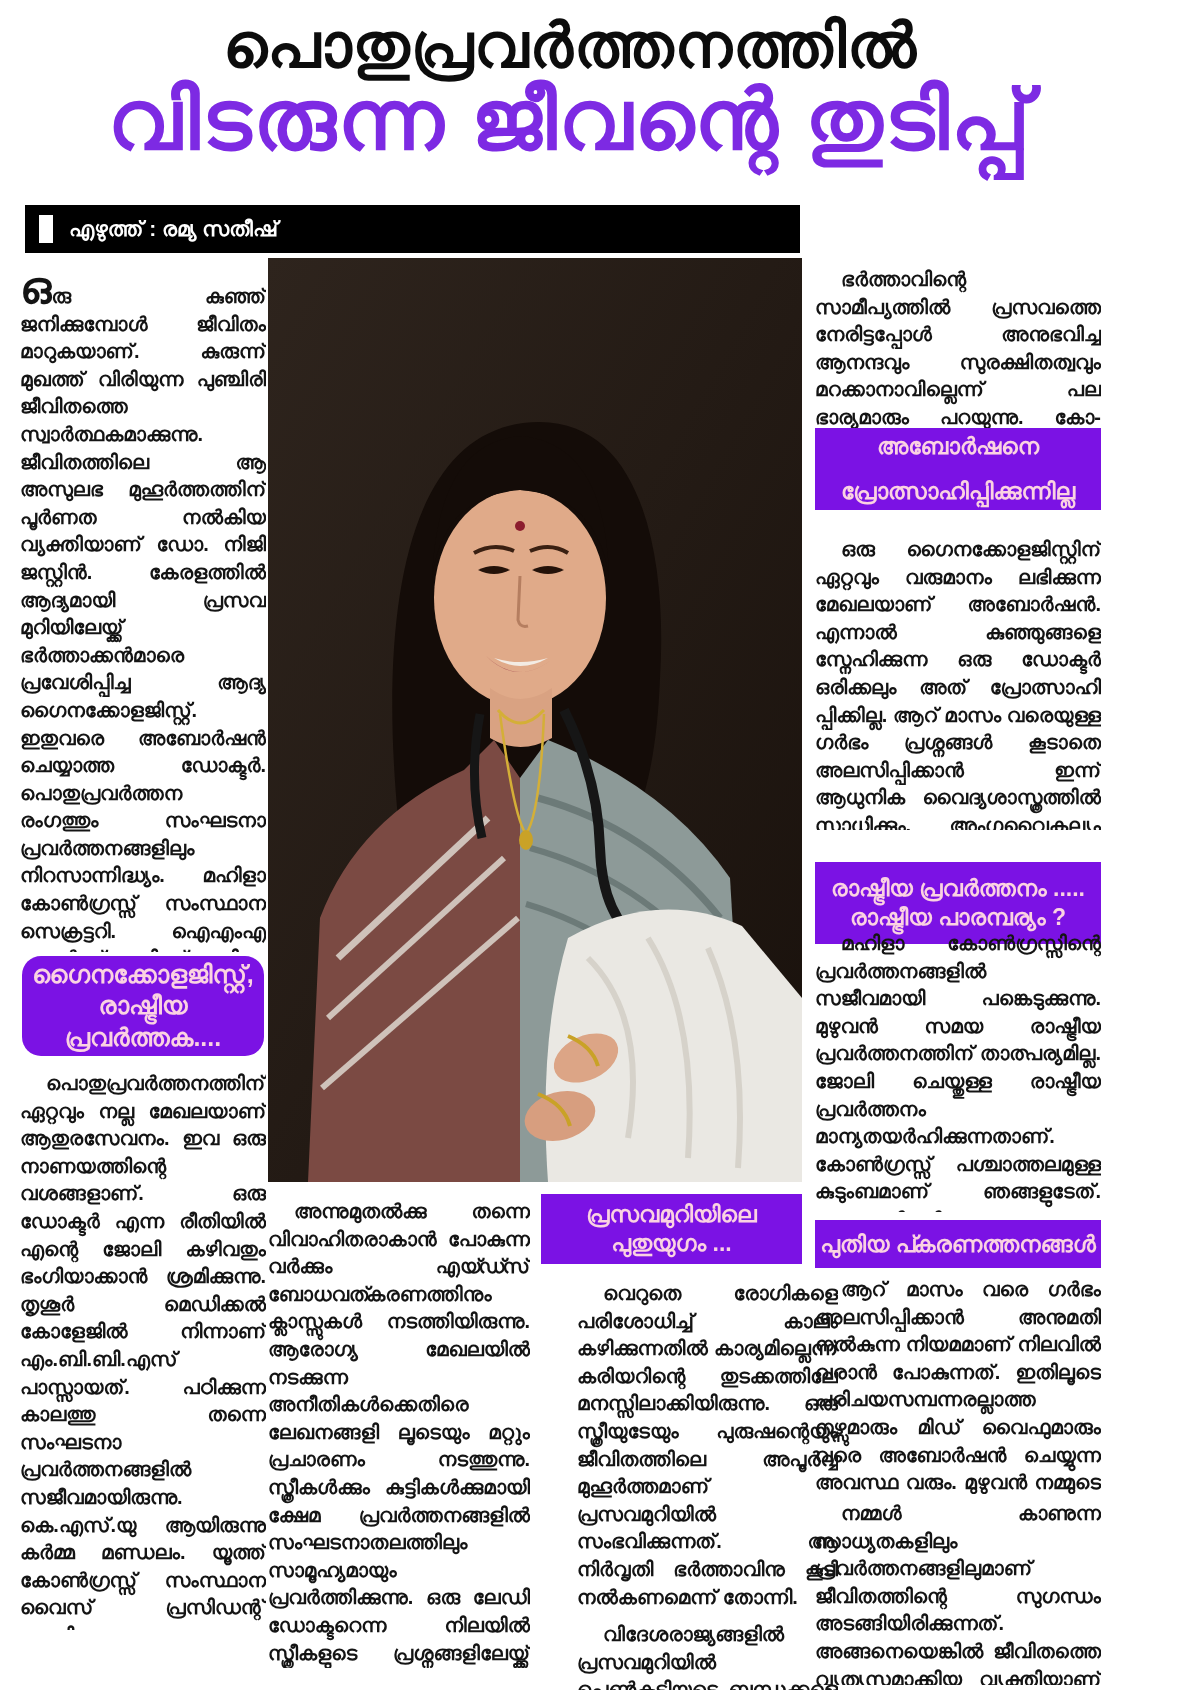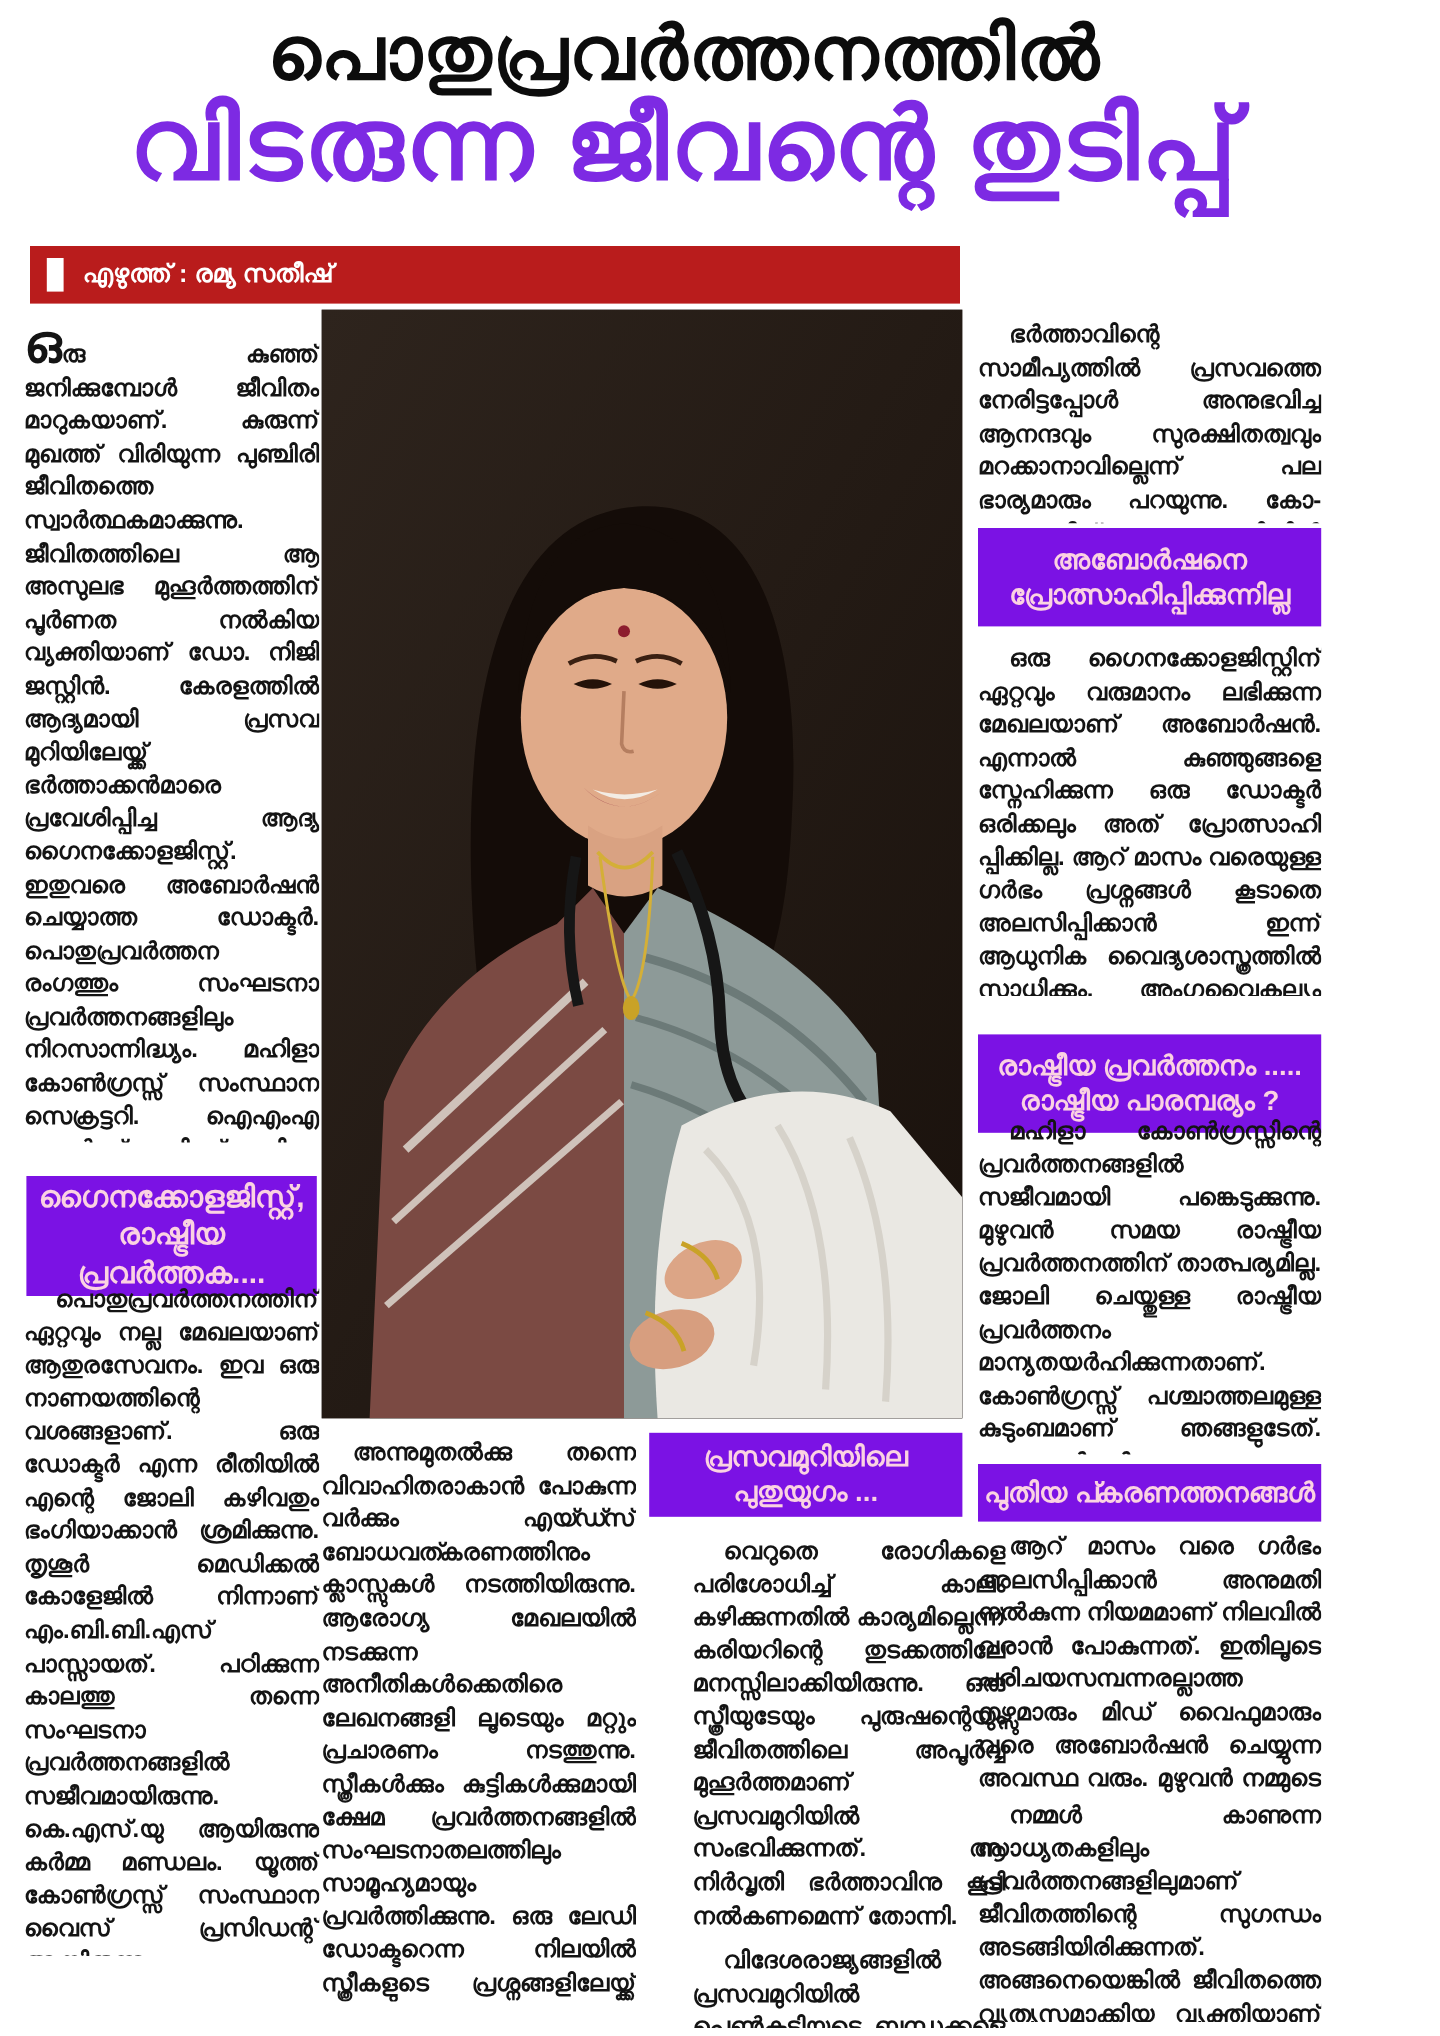--- a/index.html
+++ b/index.html
@@ -10,21 +10,21 @@
   .title-black {
     position:absolute; top:10px; left:0; width:1140px; text-align:center;
     font-size:62px; font-weight:bold; color:#0c0c0c; letter-spacing:1px;
   }
   .title-purple {
     position:absolute; top:72px; left:0; width:1140px; text-align:center;
     font-size:84px; font-weight:bold; color:#7d2ae3; letter-spacing:2px;
   }
   .byline-bar {
     position:absolute; left:25px; top:205px; width:775px; height:48px;
-    background:#b91c1c; display:flex; align-items:center;
+    background:#000000; display:flex; align-items:center;
   }
   .byline-square { width:14px; height:28px; background:#ffffff; margin:0 16px 0 14px; }
   .byline-text { color:#ffffff; font-size:21px; font-weight:bold; }
 
   .para {
     position:absolute; font-size:20px; line-height:1.38; text-align:justify;
     color:#141414; font-weight:bold; overflow:hidden;
   }
   .para p { margin:0 0 10px 0; text-indent:26px; }
   .para p:last-child { margin-bottom:0; }
@@ -119,21 +119,21 @@
       <ellipse cx="292" cy="858" rx="36" ry="24" fill="#d79e7f" transform="rotate(-15 292 858)"></ellipse>
       <path d="M300,778 q24,10 30,30" stroke="#c9a227" stroke-width="4" fill="none"></path>
       <path d="M270,836 q26,10 32,32" stroke="#c9a227" stroke-width="4" fill="none"></path>
     </svg>
   </div>
 
   <div class="para noindent dropcap" style="left:20px; top:266px; width:246px; height:686px;">
     <p>ഒരു കുഞ്ഞ് ജനിക്കുമ്പോൾ ജീവിതം മാറുകയാണ്. കുരുന്ന് മുഖത്ത് വിരിയുന്ന പുഞ്ചിരി ജീവിതത്തെ സ്വാർത്ഥകമാക്കുന്നു. ജീവിതത്തിലെ ആ അസുലഭ മുഹൂർത്തത്തിന് പൂർണത നൽകിയ വ്യക്തിയാണ് ഡോ. നിജി ജസ്റ്റിൻ. കേരളത്തിൽ ആദ്യമായി പ്രസവ മുറിയിലേയ്ക്ക് ഭർത്താക്കൻമാരെ പ്രവേശിപ്പിച്ച ആദ്യ ഗൈനക്കോളജിസ്റ്റ്. ഇതുവരെ അബോർഷൻ ചെയ്യാത്ത ഡോക്ടർ. പൊതുപ്രവർത്തന രംഗത്തും സംഘടനാ പ്രവർത്തനങ്ങളിലും നിറസാന്നിദ്ധ്യം. മഹിളാ കോൺഗ്രസ്സ് സംസ്ഥാന സെക്രട്ടറി. ഐഎംഎ വുമൺസ് വിങ്ങ് ജില്ലാ പ്രസിഡന്റ്, സ്ത്രീകൾക്കും കുട്ടികൾക്കുമായുള്ള പ്രവർത്തനങ്ങളിലും സജീവം. തന്റെ പുതിയ കർമ്മ മണ്ഡലങ്ങളെക്കുറിച്ച് ഡോക്ടർ മനസ്സു തുറക്കുന്നു.....</p>
   </div>
 
-  <div class="heading-box hb-lg" style="left:22px; top:980px; width:242px; height:100px;">
+  <div class="heading-box hb-lg" style="left:22px; top:956px; width:242px; height:100px;border-radius:19px;">
     <div class="hl">ഗൈനക്കോളജിസ്റ്റ്,</div>
     <div class="hl">രാഷ്ട്രീയ</div>
     <div class="hl">പ്രവർത്തക....</div>
   </div>
 
   <div class="para" style="left:20px; top:1070px; width:246px; height:560px;">
     <p>പൊതുപ്രവർത്തനത്തിന് ഏറ്റവും നല്ല മേഖലയാണ് ആതുരസേവനം. ഇവ ഒരു നാണയത്തിന്റെ വശങ്ങളാണ്. ഒരു ഡോക്ടർ എന്ന രീതിയിൽ എന്റെ ജോലി കഴിവതും ഭംഗിയാക്കാൻ ശ്രമിക്കുന്നു. തൃശൂർ മെഡിക്കൽ കോളേജിൽ നിന്നാണ് എം.ബി.ബി.എസ് പാസ്സായത്. പഠിക്കുന്ന കാലത്തു തന്നെ സംഘടനാ പ്രവർത്തനങ്ങളിൽ സജീവമായിരുന്നു. കെ.എസ്.യു ആയിരുന്നു കർമ്മ മണ്ഡലം. യൂത്ത് കോൺഗ്രസ്സ് സംസ്ഥാന വൈസ് പ്രസിഡന്റ് ആയിരുന്നു. രാഷ്ട്രീയത്തിനൊപ്പം പ്രൊഫഷനും തുടർ പോകുക എന്നതായിരുന്നു ലക്ഷ്യം. ആദ്യം ജോലി ലഭിച്ചത് തൃശൂർ ഹാർട്ട് ഹോസ്പിറ്റലിലാണ്.</p>
   </div>
 
   <div class="para" style="left:268px; top:1198px; width:262px; height:470px;">
@@ -147,21 +147,21 @@
 
   <div class="para" style="left:541px; top:1280px; width:261px; height:410px;margin-left:36px;">
     <p>വെറുതെ രോഗികളെ പരിശോധിച്ച് കാലം കഴിക്കുന്നതിൽ കാര്യമില്ലെന്ന് കരിയറിന്റെ തുടക്കത്തിലേ മനസ്സിലാക്കിയിരുന്നു. ഒരു സ്ത്രീയുടേയും പുരുഷന്റെയും ജീവിതത്തിലെ അപൂർവ്വ മുഹൂർത്തമാണ് പ്രസവമുറിയിൽ സംഭവിക്കുന്നത്. ആ നിർവൃതി ഭർത്താവിനു കൂടി നൽകണമെന്ന് തോന്നി.</p>
     <p>വിദേശരാജ്യങ്ങളിൽ പ്രസവമുറിയിൽ പെൺകുട്ടിയുടെ ബന്ധുക്കളെ അനുവദിക്കുന്നത് സർവ്വ സാധാരണമാണ്. എന്നാൽ കേരളത്തിൽ ഇത്തരമൊരു കാര്യം അചിന്ത്യം എന്ന രീതിയിലാണ് പലരും പ്രതികരിച്ചത്. കാട്ടൂർ സ്വദേശികളായ സിബി - വിൻസെന്റ് ദമ്പതികളാണ് ഇത്തരമൊരു അനുഭവത്തിലേയ്ക്ക് ആദ്യം കടന്നുവന്നത്.</p>
   </div>
 
   <div class="para" style="left:815px; top:266px; width:286px; height:170px;">
     <p>ഭർത്താവിന്റെ സാമീപ്യത്തിൽ പ്രസവത്തെ നേരിട്ടപ്പോൾ അനുഭവിച്ച ആനന്ദവും സുരക്ഷിതത്വവും മറക്കാനാവില്ലെന്ന് പല ഭാര്യമാരും പറയുന്നു. കോ-ഓപ്പറേറ്റീവ് ആശുപത്രിയിൽ വന്നതിനു ശേഷം ഇത്തരമൊരു ആവശ്യവുമായി ആരും സമീപിച്ചിട്ടില്ല.</p>
   </div>
 
-  <div class="heading-box hb-md" style="left:815px; top:440px; width:286px; height:82px;">
+  <div class="heading-box hb-md" style="left:815px; top:428px; width:286px; height:82px;justify-content:space-between;">
     <div class="hl">അബോർഷനെ</div>
     <div class="hl">പ്രോത്സാഹിപ്പിക്കുന്നില്ല</div>
   </div>
 
   <div class="para" style="left:815px; top:536px; width:286px; height:294px;">
     <p>ഒരു ഗൈനക്കോളജിസ്റ്റിന് ഏറ്റവും വരുമാനം ലഭിക്കുന്ന മേഖലയാണ് അബോർഷൻ. എന്നാൽ കുഞ്ഞുങ്ങളെ സ്നേഹിക്കുന്ന ഒരു ഡോക്ടർ ഒരിക്കലും അത് പ്രോത്സാഹി പ്പിക്കില്ല. ആറ് മാസം വരെയുള്ള ഗർഭം പ്രശ്നങ്ങൾ കൂടാതെ അലസിപ്പിക്കാൻ ഇന്ന് ആധുനിക വൈദ്യശാസ്ത്രത്തിൽ സാധിക്കും. അംഗവൈകല്യം ബാധിച്ച അല്ലെങ്കിൽ ജീവനില്ലാത്ത കുഞ്ഞുങ്ങളെ ചുമക്കുന്ന അവസ്ഥയിൽ അമ്മയുടെ രക്ഷയ്ക്കായുള്ള അബോർഷൻ അല്ലാതെ മറ്റുള്ളവ ചെയ്യാറില്ല.</p>
   </div>
 
   <div class="heading-box hb-md" style="left:815px; top:834px; width:286px; height:82px;margin-top:28px;">
     <div class="hl">രാഷ്ട്രീയ പ്രവർത്തനം .....</div>

